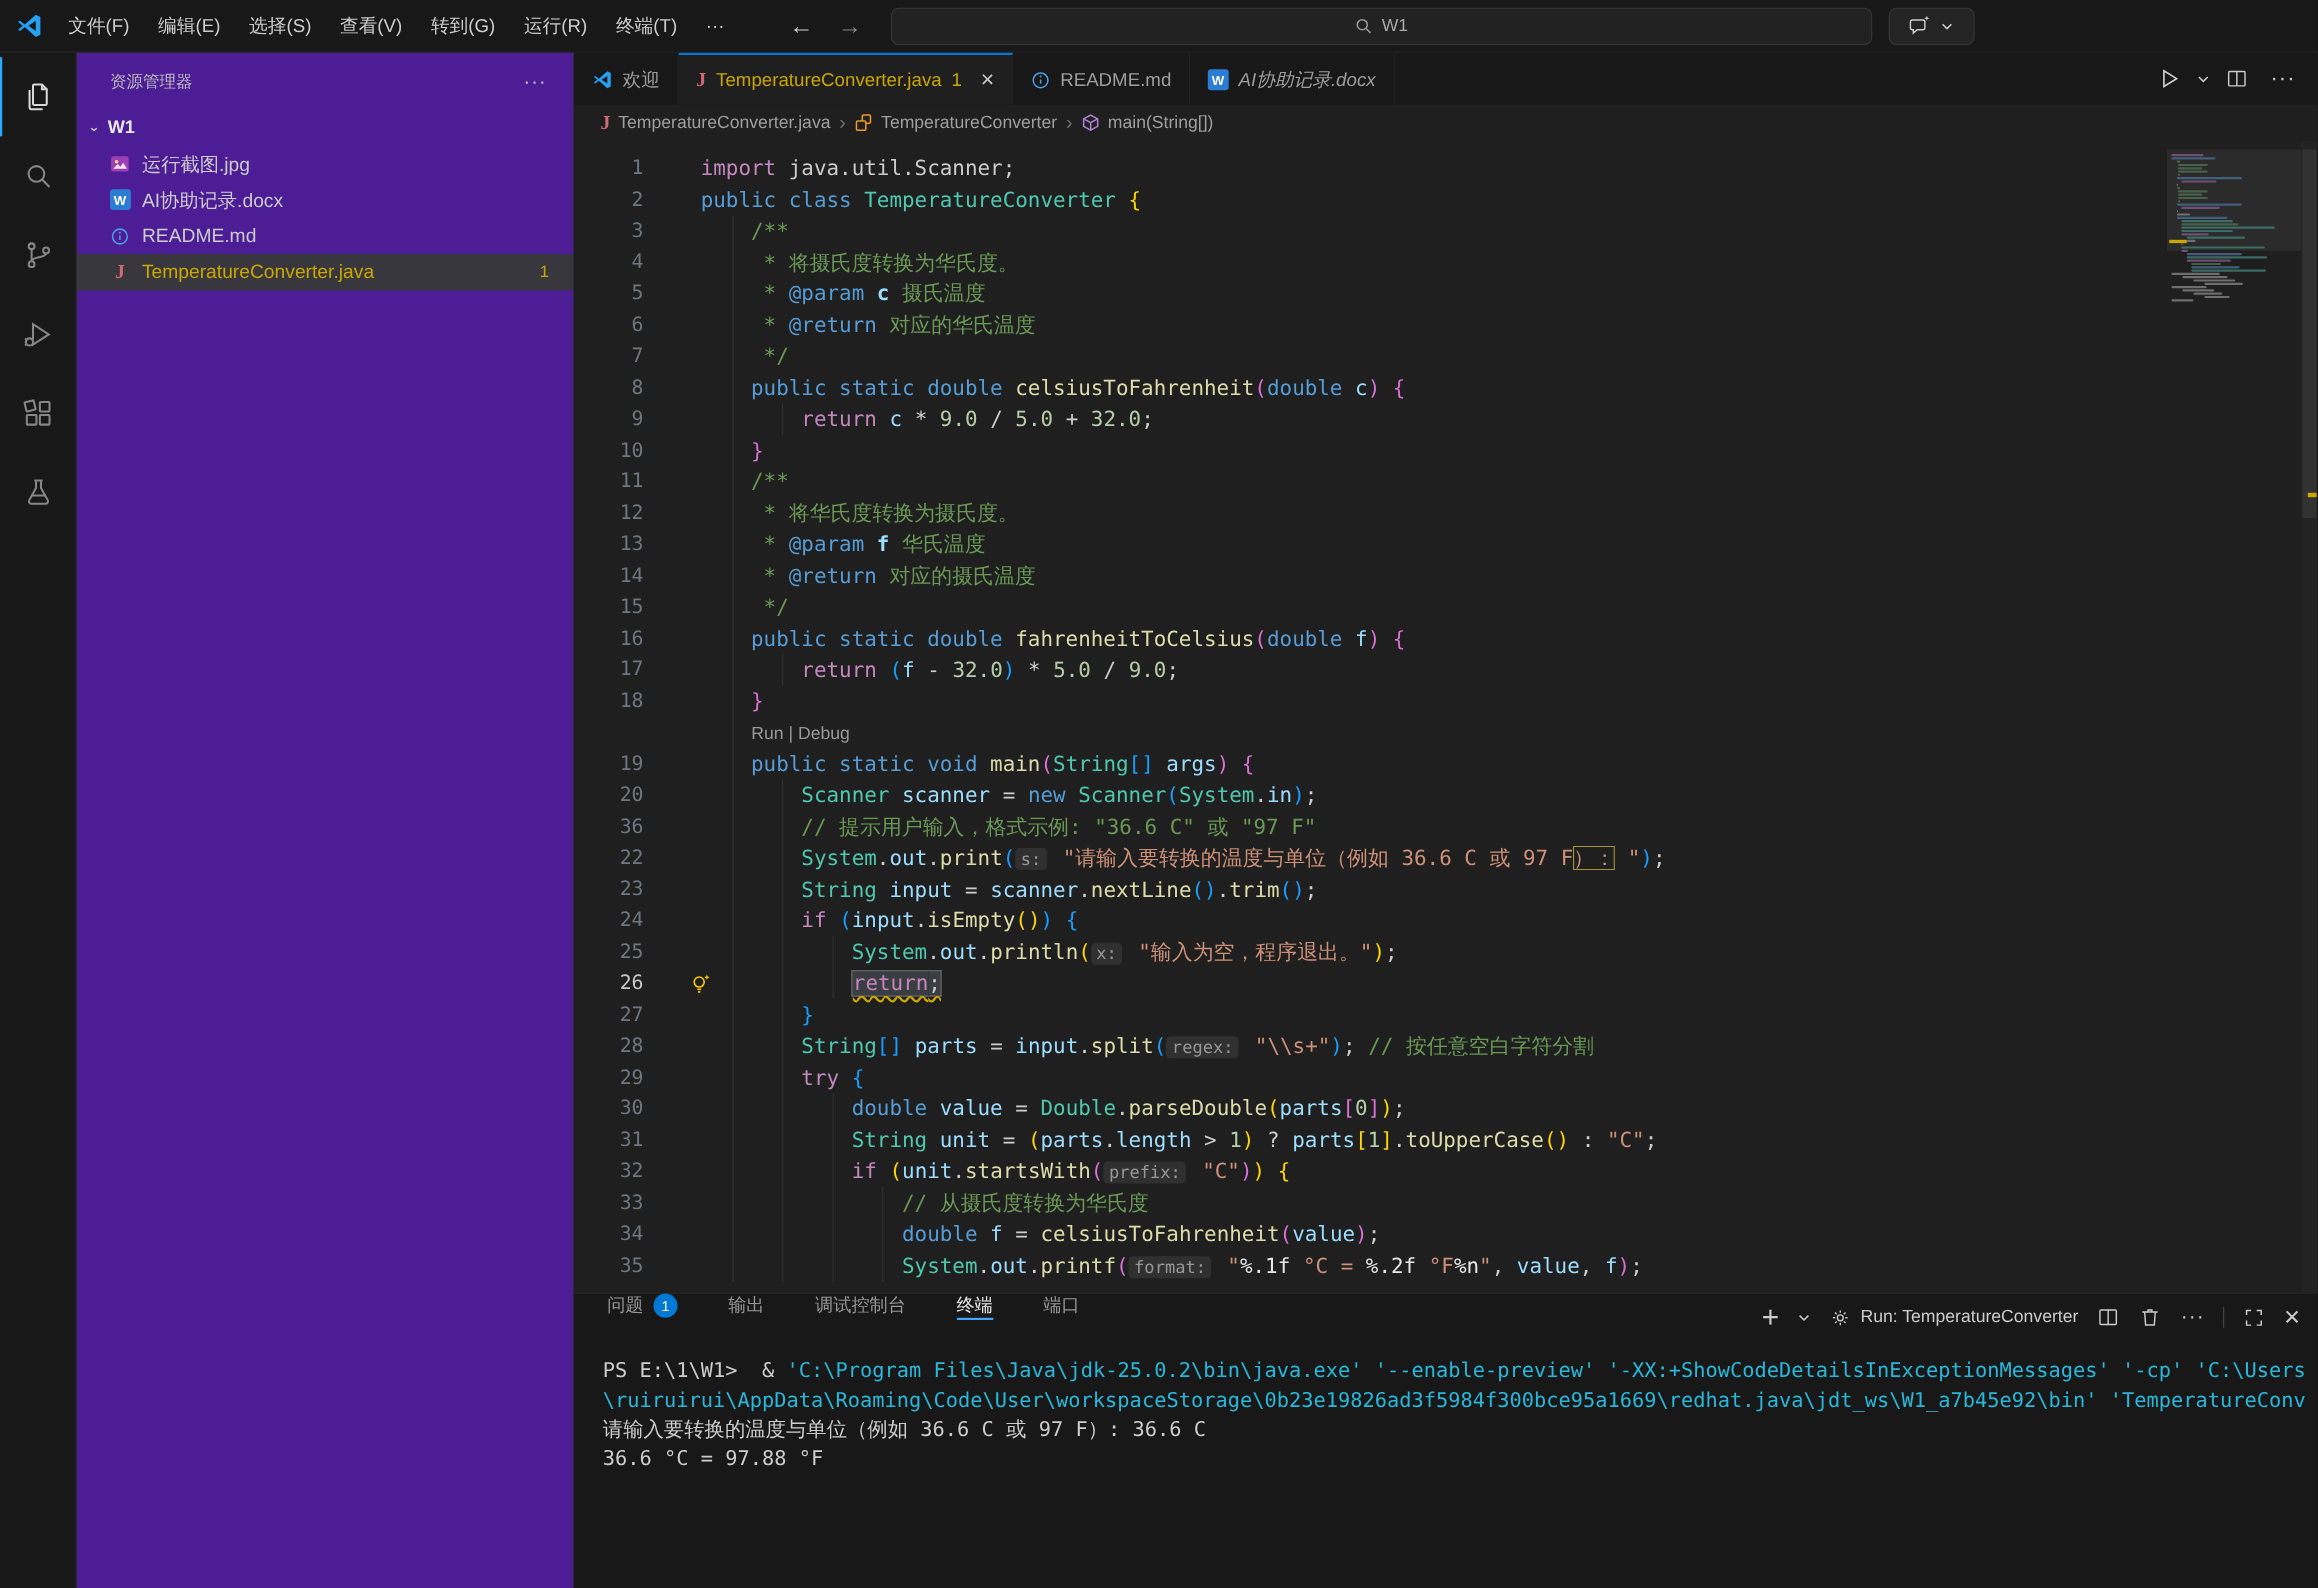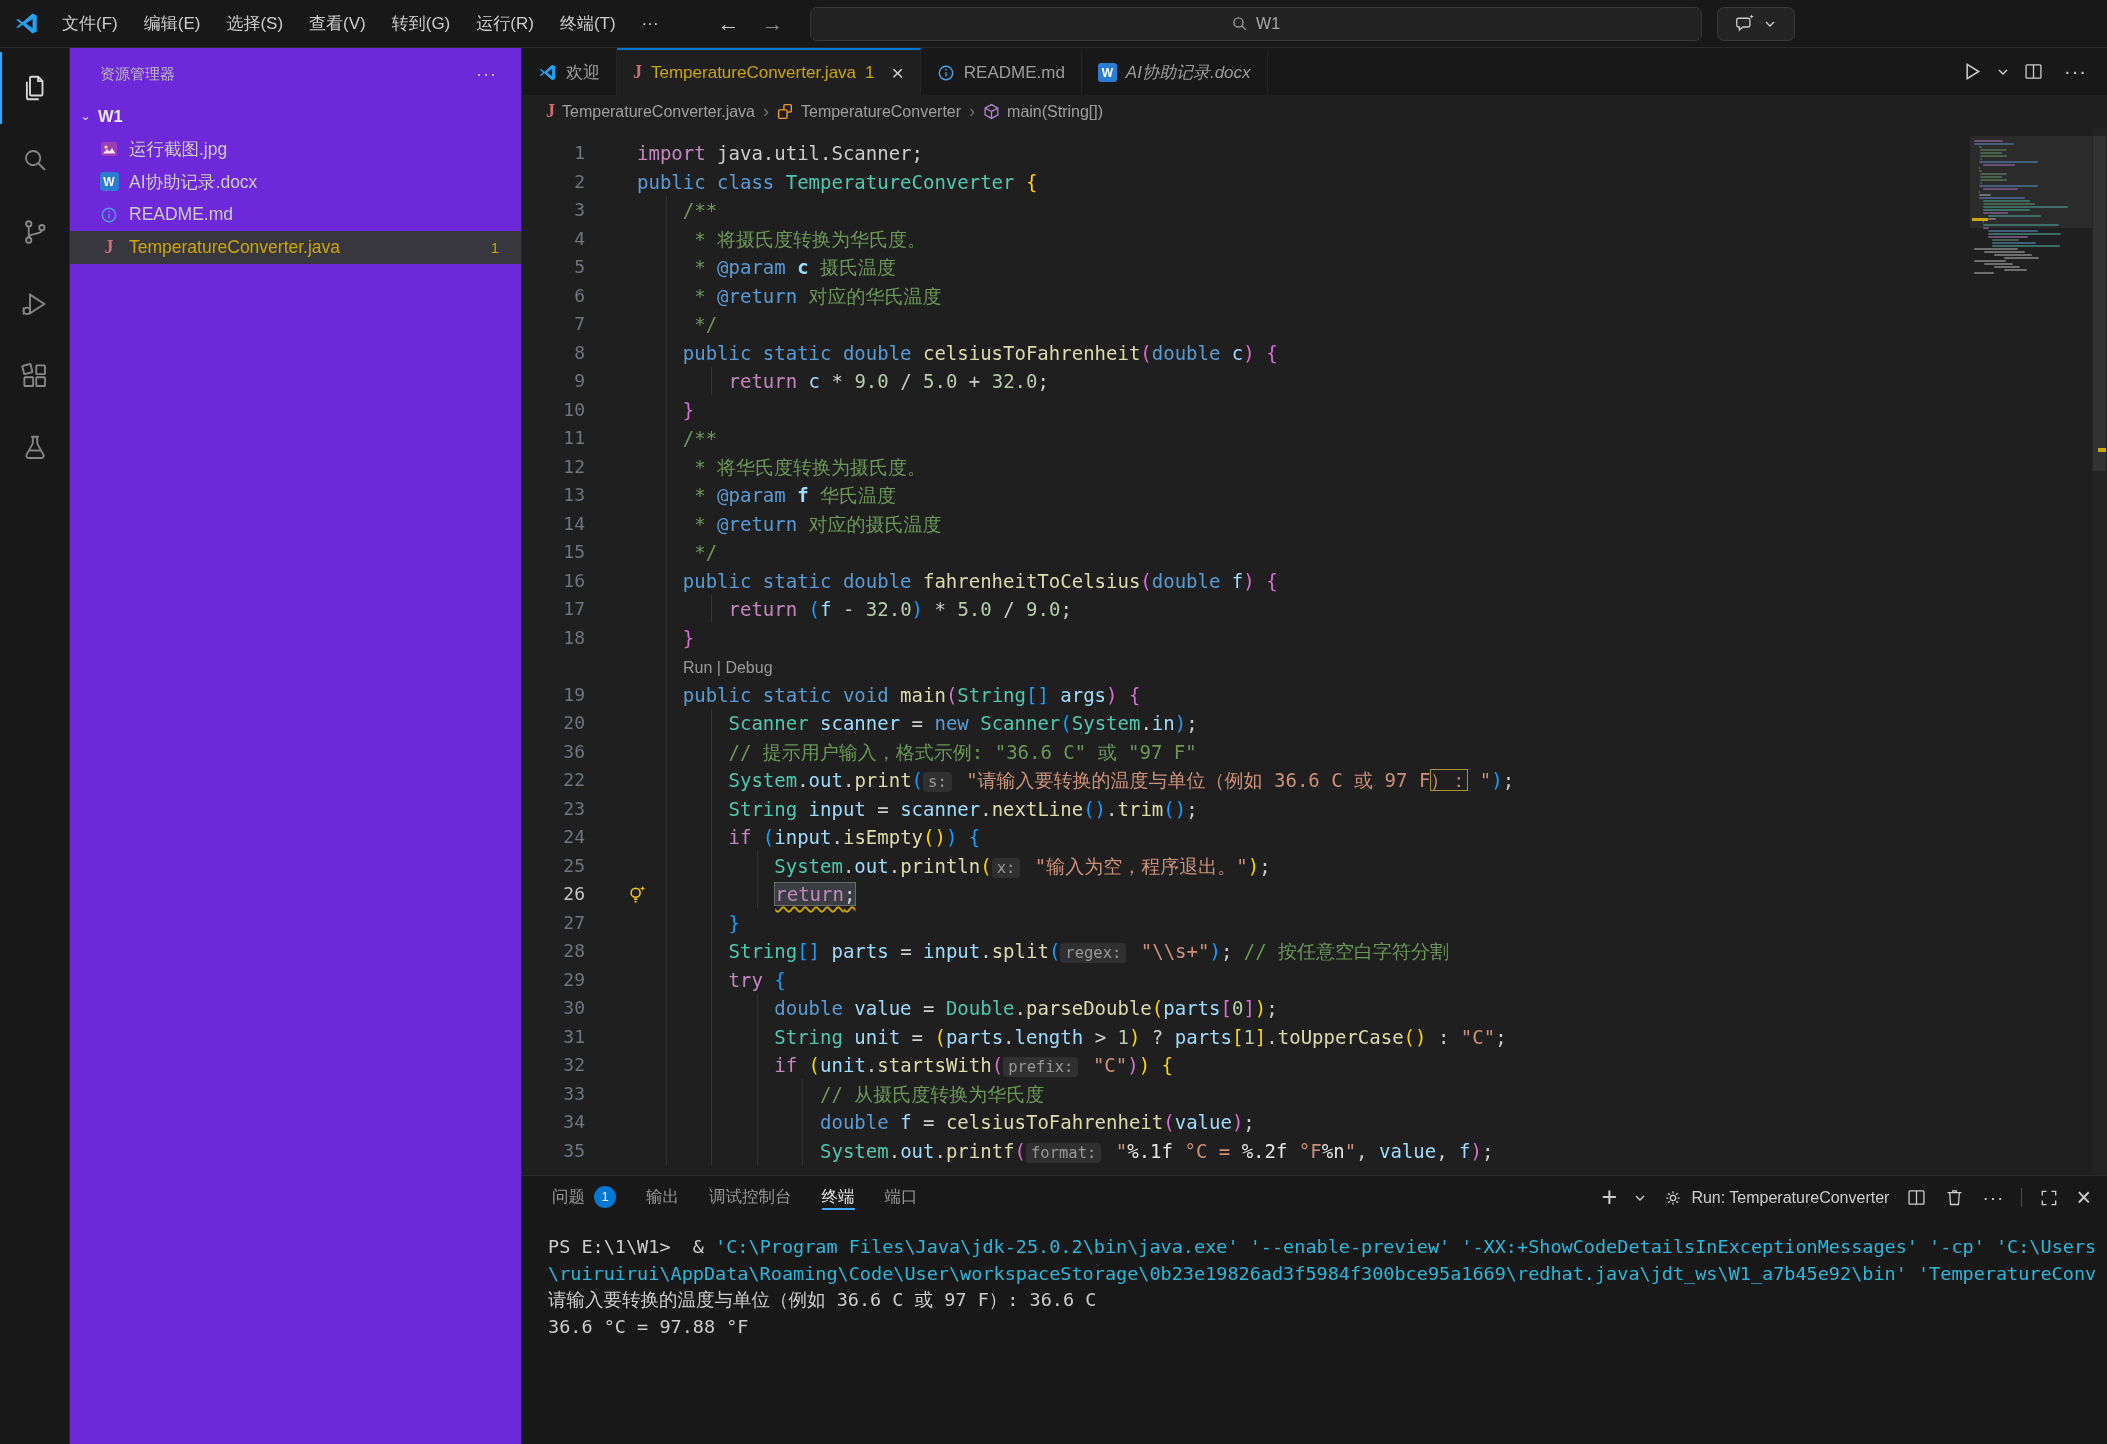--- a/index.html
+++ b/index.html
@@ -20,21 +20,21 @@
   .copilot-btn { margin-left:15px; width:78px; height:34px; background:#242424; border:1px solid #383838;
     border-radius:7px; display:flex; align-items:center; justify-content:center; gap:8px; }
 
   
   .activitybar { position:absolute; left:0; top:48px; bottom:0; width:70px; background:#181818;
     border-right:1px solid #2b2b2b; display:flex; flex-direction:column; align-items:stretch; padding-top:4px; }
   .ab-item { height:72px; display:flex; align-items:center; justify-content:center; color:#868686; border-left:2px solid transparent; border-right:2px solid transparent; }
   .ab-item.active { color:#d7d7d7; border-left:2px solid #2ba7ff; }
 
   
-  .sidebar { position:absolute; left:70px; top:48px; bottom:0; width:452px; background:#6d28d9; border-right:1px solid #2b2b2b; }
+  .sidebar { position:absolute; left:70px; top:48px; bottom:0; width:452px; background:#4c1d95; border-right:1px solid #2b2b2b; }
   .sb-header { height:46px; display:flex; align-items:center; padding:6px 24px 0 30px; font-size:15px; color:#bdbdbd; }
   .sb-header .more { margin-left:auto; font-size:18px; letter-spacing:1px; color:#cccccc; }
   .sb-root { height:32px; display:flex; align-items:center; padding-left:10px; gap:7px; font-size:16.5px; font-weight:700; color:#e8e8e8; margin-top:6px; }
   .chev { font-size:13px; color:#cccccc; transform:scaleY(.85); }
   .file-row { height:33px; display:flex; align-items:center; padding-left:28px; font-size:17.5px; color:#cccccc; cursor:default; }
   .file-row .icon { width:22px; margin-right:9px; display:flex; justify-content:center; }
   .file-row.sel { background:#37373d; color:#cca700; }
   .fbadge { margin-left:auto; margin-right:22px; color:#cca700; font-size:15px; }
   .jicon { color:#d16a73; font-weight:700; font-size:18px; font-family:"Liberation Serif",serif; }
   .wicon { display:inline-flex; width:19px; height:19px; background:#2b7cd3; color:#ffffff; border-radius:3px;
@@ -563,21 +563,21 @@
       </div>
       <div class="vscroll">
         <div class="vthumb"></div>
         <div class="vwarn"></div>
       </div>
     </div>
   </div>
 
   <div class="panel">
     <div class="panel-head">
-      <span id="ptabs" style="display:flex; align-items:center;">
+      <span id="ptabs" style="display:flex; align-items:flex-start;gap:16px;">
           <span class="ptab">
             <span>问题</span>
             <span class="pbadge">1</span>
           </span>
           <span class="ptab">
             <span>输出</span>
           </span>
           <span class="ptab">
             <span>调试控制台</span>
           </span>

